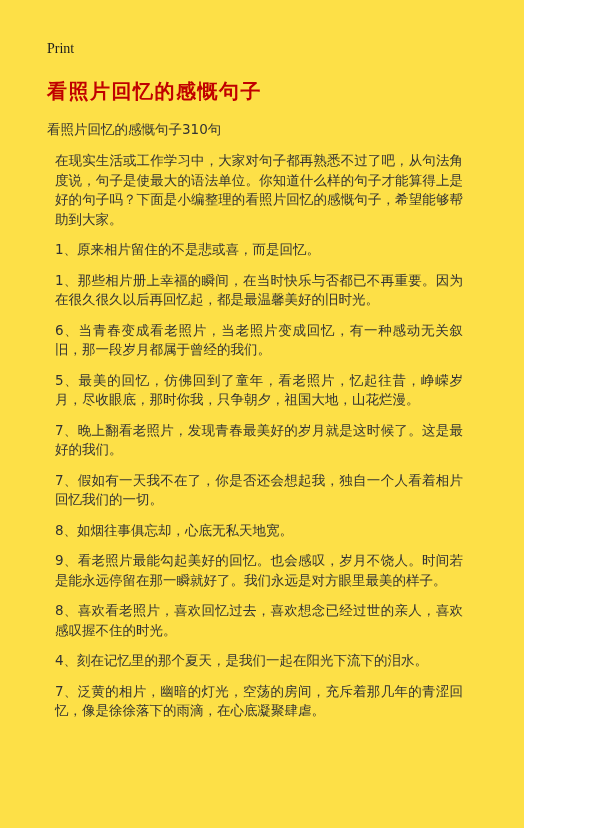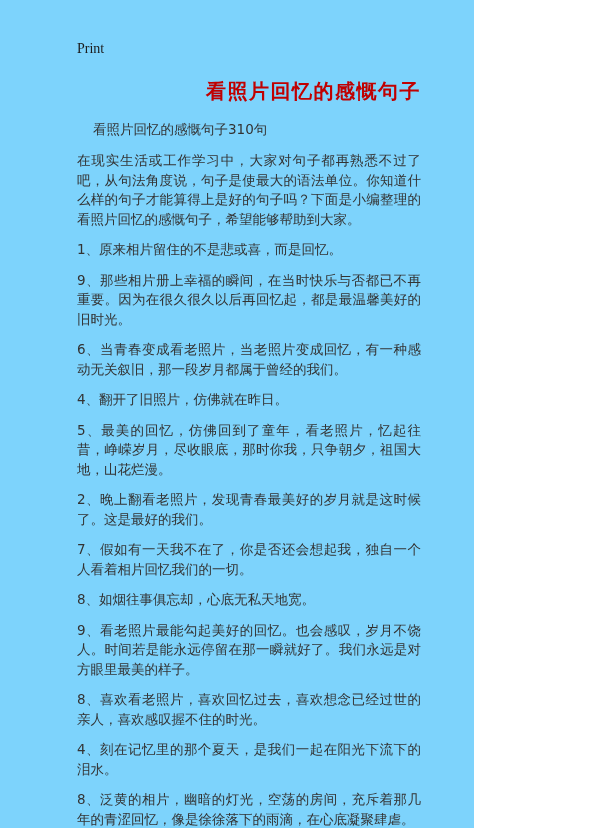--- a/index.html
+++ b/index.html
@@ -8,73 +8,72 @@
     background: #ffffff;
   }
   body {
     width: 600px;
     height: 828px;
     overflow: hidden;
     font-family: "DejaVu Sans", sans-serif;
   }
   .page {
     box-sizing: border-box;
-    width: 474px;
+    width: 524px;
     height: 828px;
-    padding: 38px 53px 0 77px;
-    background: #7dd3fc;
+    padding: 38px 53px 0 47px;
+    background: #fde047;
   }
   .print-label {
     font-family: "Liberation Serif", serif;
     font-size: 14px;
     color: #1c1c1c;
     margin: 0 0 0 0;
     display: inline-block;
     cursor: pointer;
   }
   .doc-title {
-    text-align: right;
+    text-align: left;
     color: #c00000;
     font-size: 20px;
     font-weight: bold;
     letter-spacing: 1.5px;
     margin: 21px 0 16px 0;
     font-family: "DejaVu Sans", sans-serif;
   }
   .subtitle {
     font-size: 13.5px;
     color: #333333;
-    margin: 14px 0 12px 16px;
+    margin: 14px 0 12px 0;
   }
   .para {
     font-size: 13.5px;
     line-height: 19.5px;
     color: #333333;
-    margin: 11px 0;
+    margin: 11px 8px;
     text-align: justify;
     word-break: break-all;
   }
 </style>
 </head>
 <body>
 
 <div class="page">
   <div class="print-label">Print</div>
 
   <h1 class="doc-title">看照片回忆的感慨句子</h1>
 
   <p class="subtitle">看照片回忆的感慨句子310句</p>
 
   <p class="para">在现实生活或工作学习中，大家对句子都再熟悉不过了吧，从句法角度说，句子是使最大的语法单位。你知道什么样的句子才能算得上是好的句子吗？下面是小编整理的看照片回忆的感慨句子，希望能够帮助到大家。</p>
 
   <p class="para">1、原来相片留住的不是悲或喜，而是回忆。</p>
-  <p class="para">9、那些相片册上幸福的瞬间，在当时快乐与否都已不再重要。因为在很久很久以后再回忆起，都是最温馨美好的旧时光。</p>
+  <p class="para">1、那些相片册上幸福的瞬间，在当时快乐与否都已不再重要。因为在很久很久以后再回忆起，都是最温馨美好的旧时光。</p>
   <p class="para">6、当青春变成看老照片，当老照片变成回忆，有一种感动无关叙旧，那一段岁月都属于曾经的我们。</p>
-  <p class="para">4、翻开了旧照片，仿佛就在昨日。</p>
   <p class="para">5、最美的回忆，仿佛回到了童年，看老照片，忆起往昔，峥嵘岁月，尽收眼底，那时你我，只争朝夕，祖国大地，山花烂漫。</p>
-  <p class="para">2、晚上翻看老照片，发现青春最美好的岁月就是这时候了。这是最好的我们。</p>
+  <p class="para">7、晚上翻看老照片，发现青春最美好的岁月就是这时候了。这是最好的我们。</p>
   <p class="para">7、假如有一天我不在了，你是否还会想起我，独自一个人看着相片回忆我们的一切。</p>
   <p class="para">8、如烟往事俱忘却，心底无私天地宽。</p>
   <p class="para">9、看老照片最能勾起美好的回忆。也会感叹，岁月不饶人。时间若是能永远停留在那一瞬就好了。我们永远是对方眼里最美的样子。</p>
   <p class="para">8、喜欢看老照片，喜欢回忆过去，喜欢想念已经过世的亲人，喜欢感叹握不住的时光。</p>
   <p class="para">4、刻在记忆里的那个夏天，是我们一起在阳光下流下的泪水。</p>
-  <p class="para">8、泛黄的相片，幽暗的灯光，空荡的房间，充斥着那几年的青涩回忆，像是徐徐落下的雨滴，在心底凝聚肆虐。</p>
+  <p class="para">7、泛黄的相片，幽暗的灯光，空荡的房间，充斥着那几年的青涩回忆，像是徐徐落下的雨滴，在心底凝聚肆虐。</p>
 </div>
 
 </body></html>

